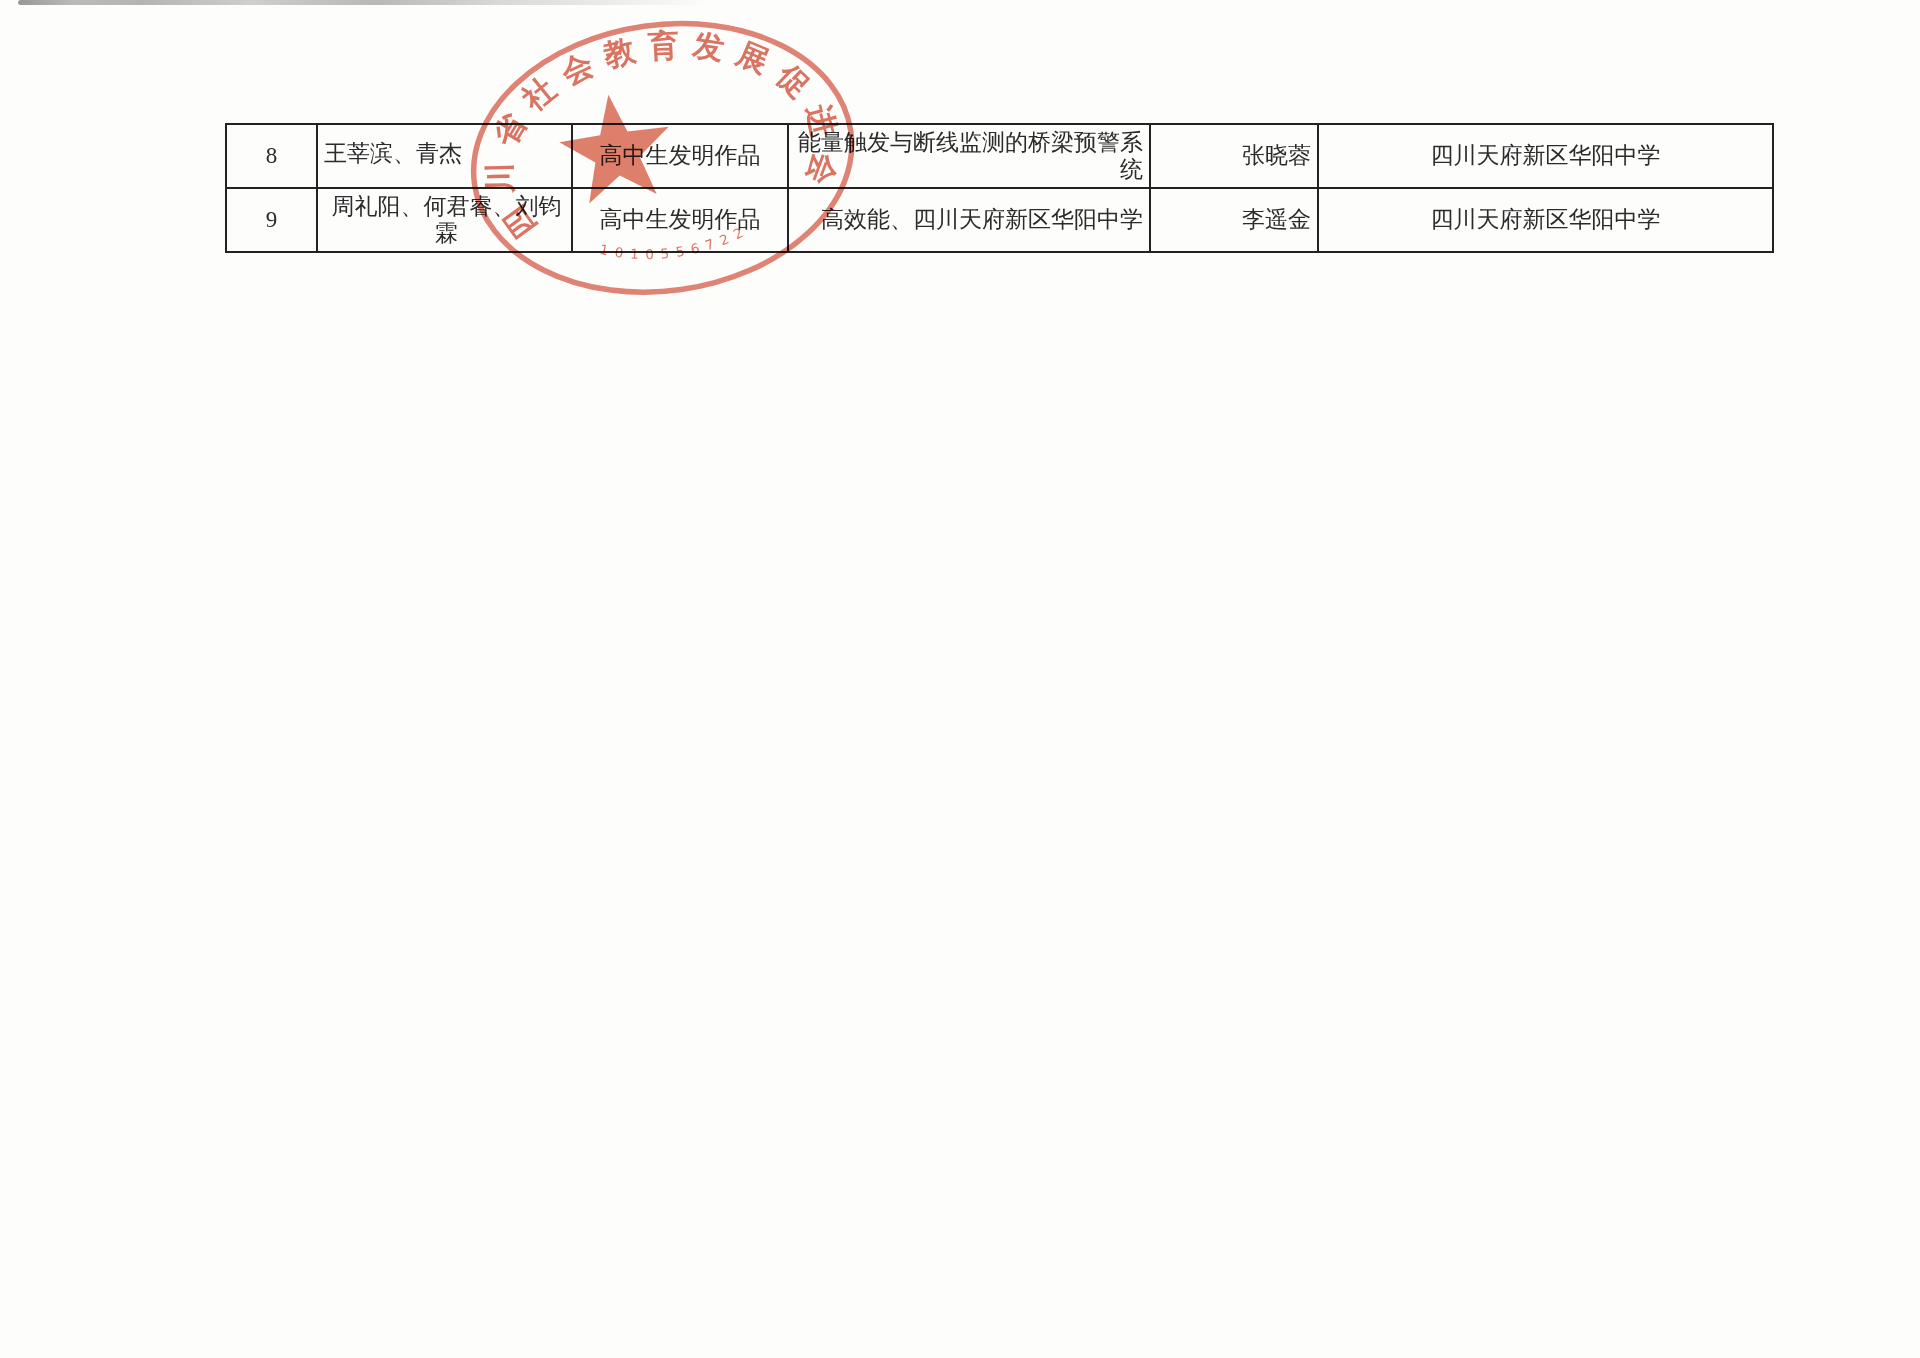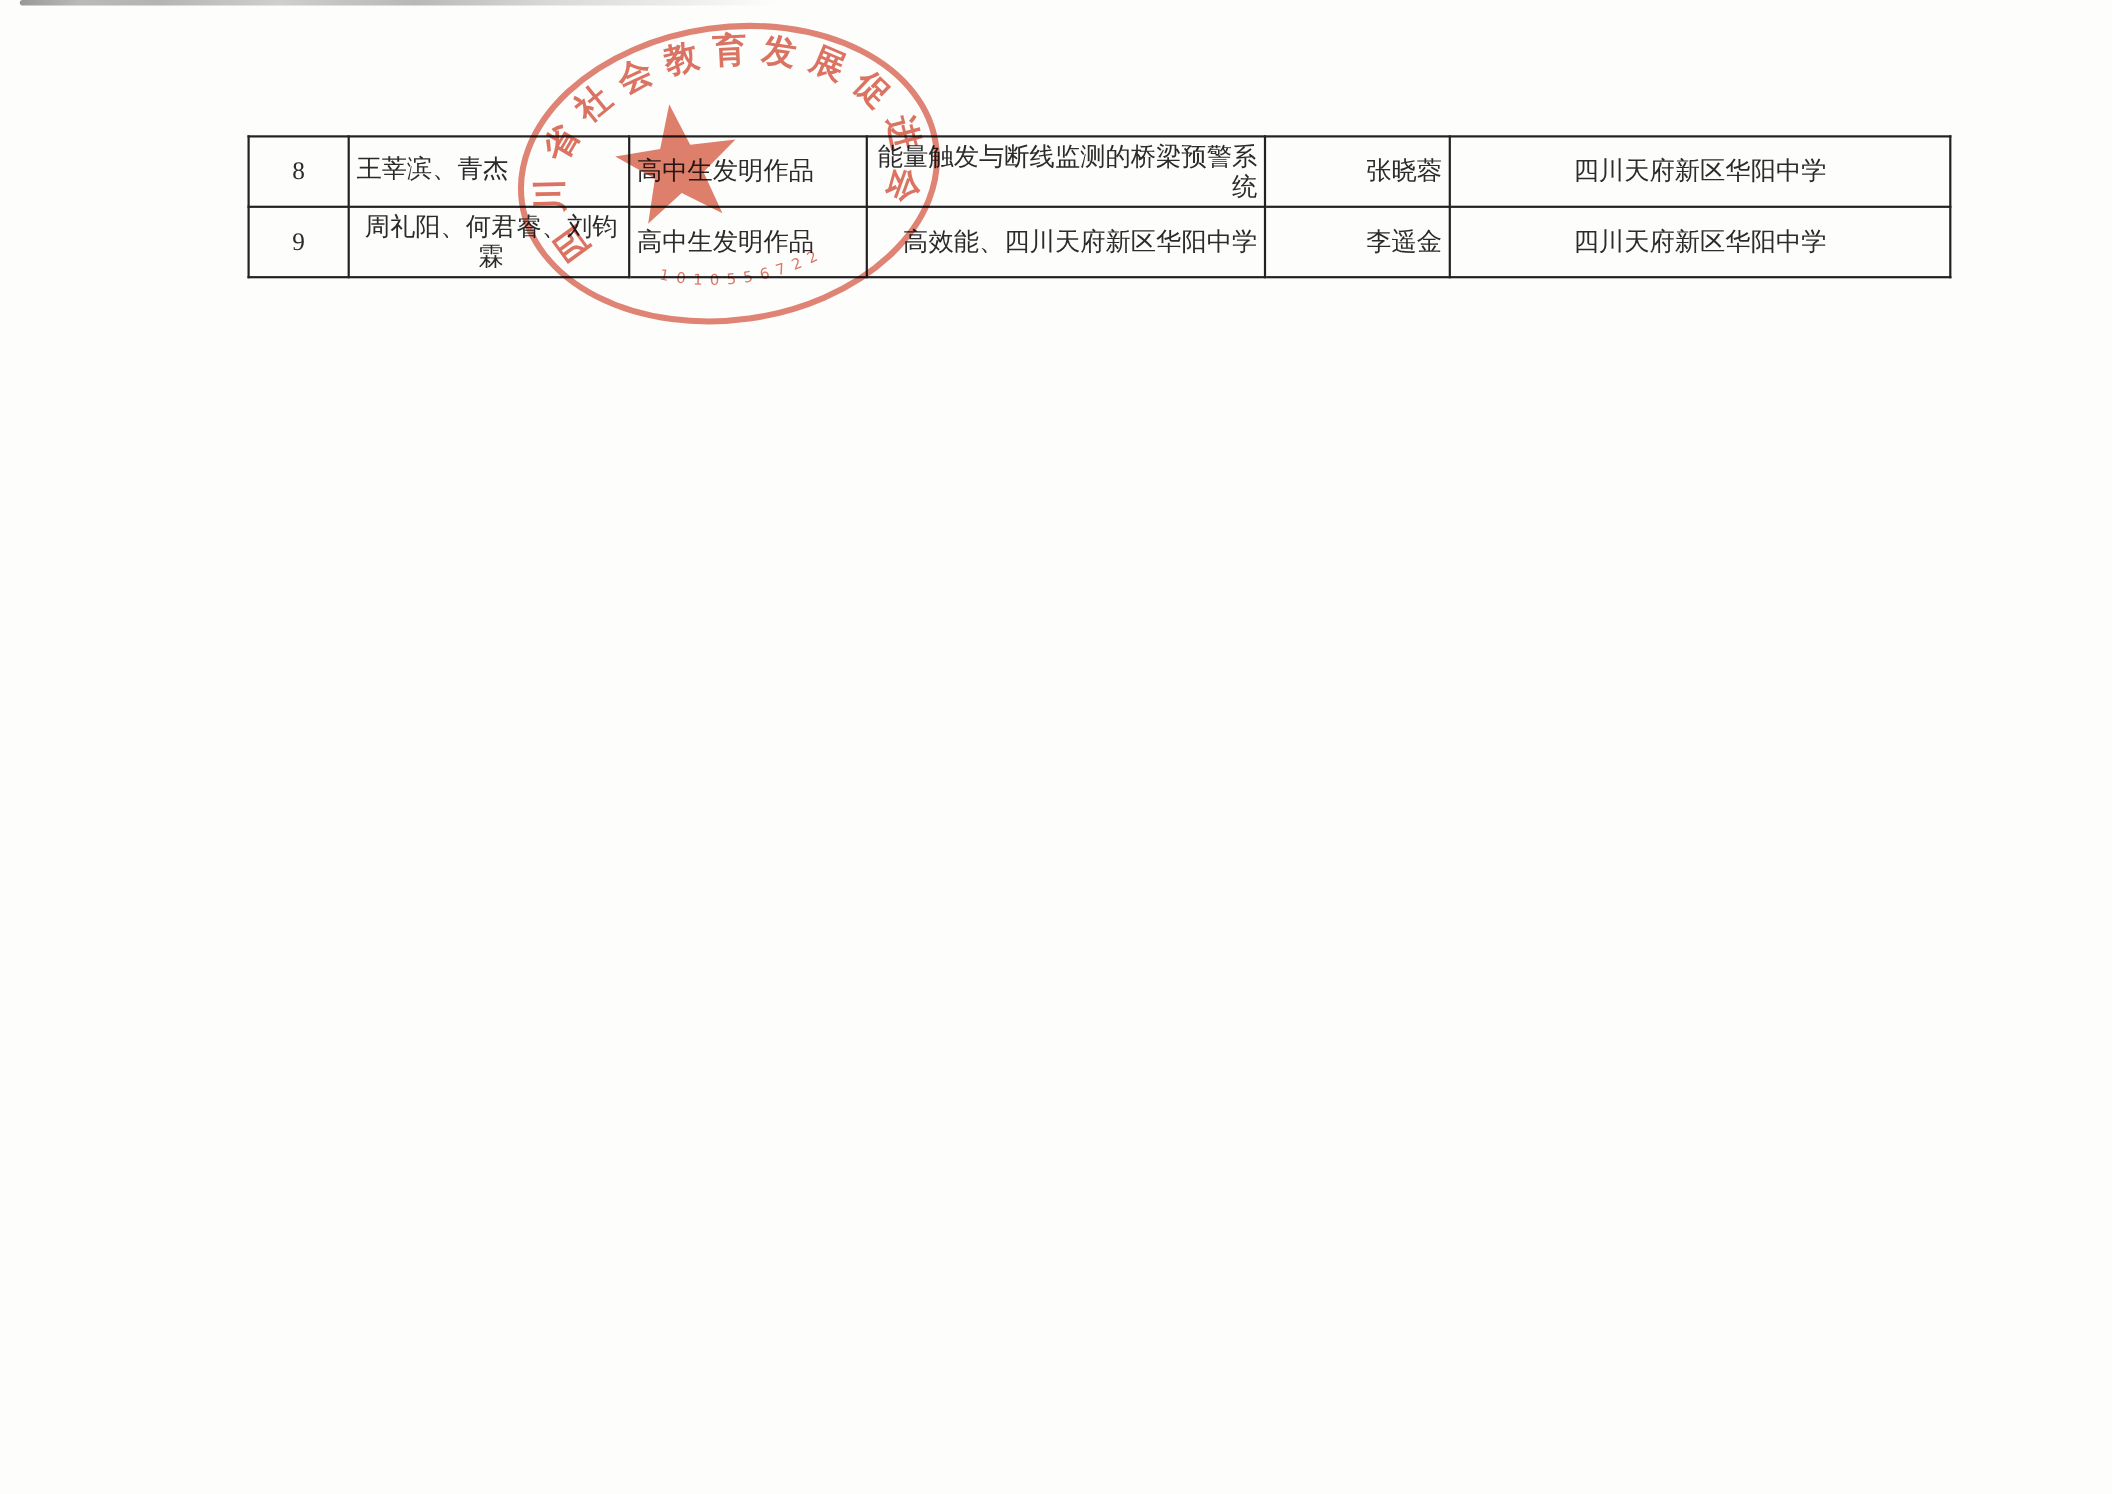--- a/index.html
+++ b/index.html
@@ -29,21 +29,21 @@
     border:2px solid #222;
     padding:2px 6px;
     vertical-align:middle;
     overflow:hidden;
   }
   table.award tr{height:64px;}
   td.c-no{width:77px;text-align:center;}
   td.c-members{width:241px;}
   td.c-members.center{text-align:left;font-family:Liberation Mono, monospace;}
   td.c-members.left{text-align:center;padding-left:10px;}
-  td.c-category{width:202px;padding:2px 2px;}
+  td.c-category{width:202px;text-align:center;padding:2px 2px;}
   td.c-project{width:348px;text-align:right;padding:2px 5px;font-family:Liberation Serif, serif;}
   td.c-teacher{width:154px;text-align:right;}
   td.c-school{width:441px;text-align:center;margin-top:12px;}
   
   .stamp{
     position:absolute;left:468px;top:16px;width:395px;height:288px;
     mix-blend-mode:multiply;
     transform:rotate(-8deg);
     pointer-events:none;
   }

